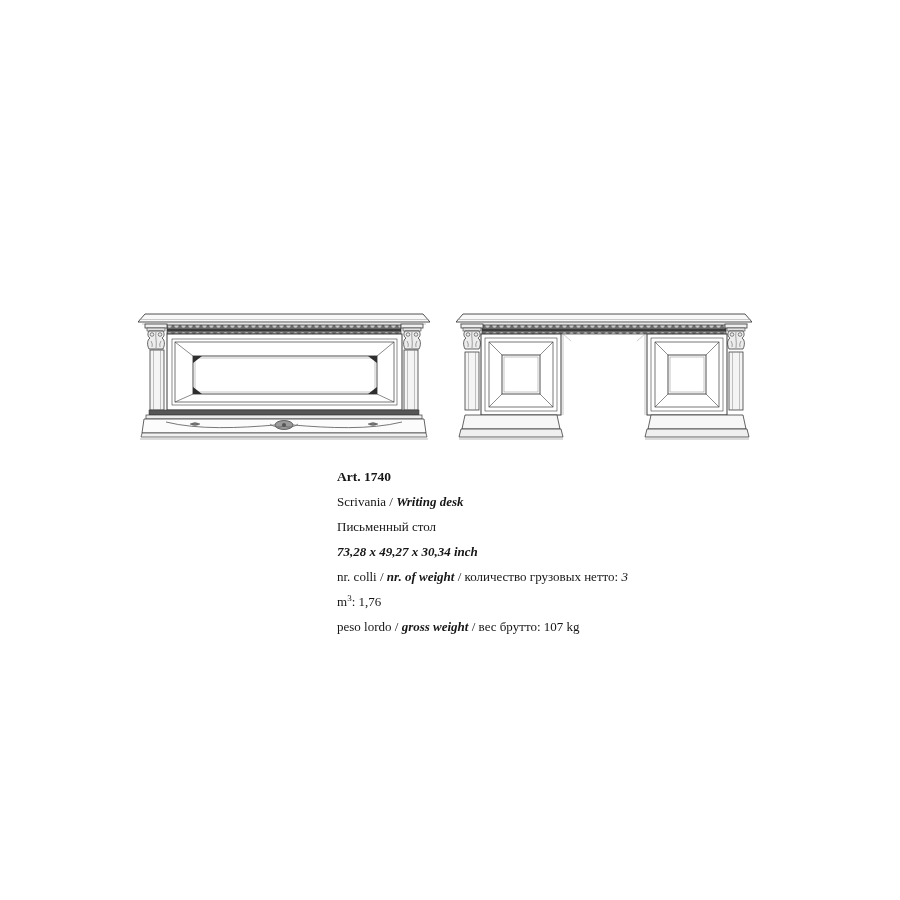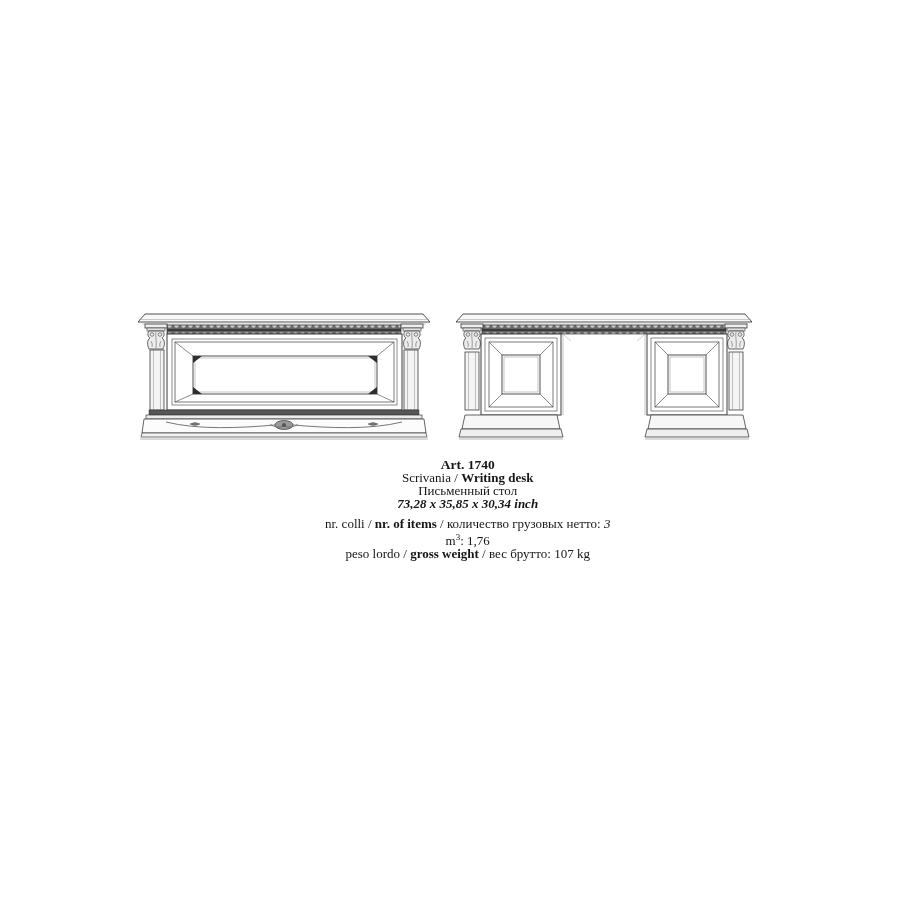--- a/index.html
+++ b/index.html
@@ -16,23 +16,23 @@
     width:900px;height:900px;position:relative;overflow:hidden;
     background:var(--page-bg);
     font-family:"Liberation Serif","DejaVu Serif",serif;
     color:var(--text-color);
   }
   .page{position:absolute;inset:0;}
   figure.drawing{position:absolute;margin:0;padding:0;}
   .drawing-back{left:138px;top:312px;width:292px;height:138px;}
   .drawing-front{left:456px;top:312px;width:296px;height:138px;}
   .specs{position:absolute;left:325px;top:458px;font-size:13px;line-height:13px;white-space:nowrap;}
-  .specs p{margin:0;padding:0;text-align:center;}
+  .specs p{margin:12px;padding:0;}
   .art{font-weight:bold;font-size:13.5px;}
-  .bi{font-weight:bold;}
+  .bi{font-style:italic;font-weight:bold;}
   .it{font-style:italic;}
   .dims{font-style:italic;font-weight:bold;}
   .mt6{margin-top:6px !important;}
   .mt7{margin-top:7px !important;}
   .mt4{margin-top:4px !important;}
   sup{font-size:9px;line-height:0;}
 </style>
 </head>
 <body>
 
@@ -175,23 +175,23 @@
     </svg>
   </figure>
 
   <section class="specs">
     <p class="art">Art. 1740</p>
 
     <p><span>Scrivania</span><span> / </span><span class="bi">Writing desk</span></p>
 
     <p>Письменный стол</p>
 
-    <p class="dims">73,28 x 35,85 x 30,34 inch</p>
+    <p class="dims">73,28 x 49,27 x 30,34 inch</p>
 
-    <p class="mt7"><span>nr. colli / </span><span class="bi">nr. of items</span><span> / количество грузовых нетто: </span><span class="it">3</span></p>
+    <p class="mt7"><span>nr. colli / </span><span class="bi">nr. of weight</span><span> / количество грузовых нетто: </span><span class="it">3</span></p>
 
     <p class="mt4"><span>m</span><sup>3</sup><span>: 1,76</span></p>
 
 
     <p><span>peso lordo / </span><span class="bi">gross weight</span><span> / вес брутто: </span><span>107 kg</span></p>
   </section>
 
 </div>
 
 </body></html>

